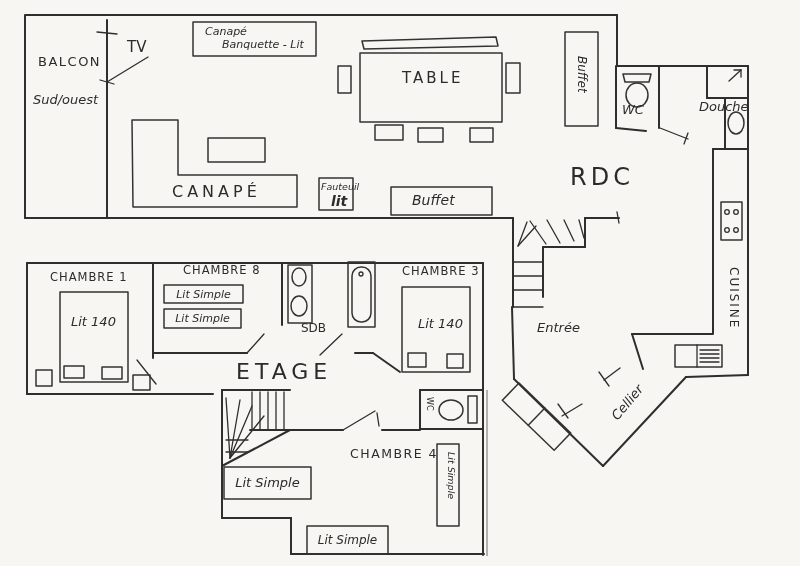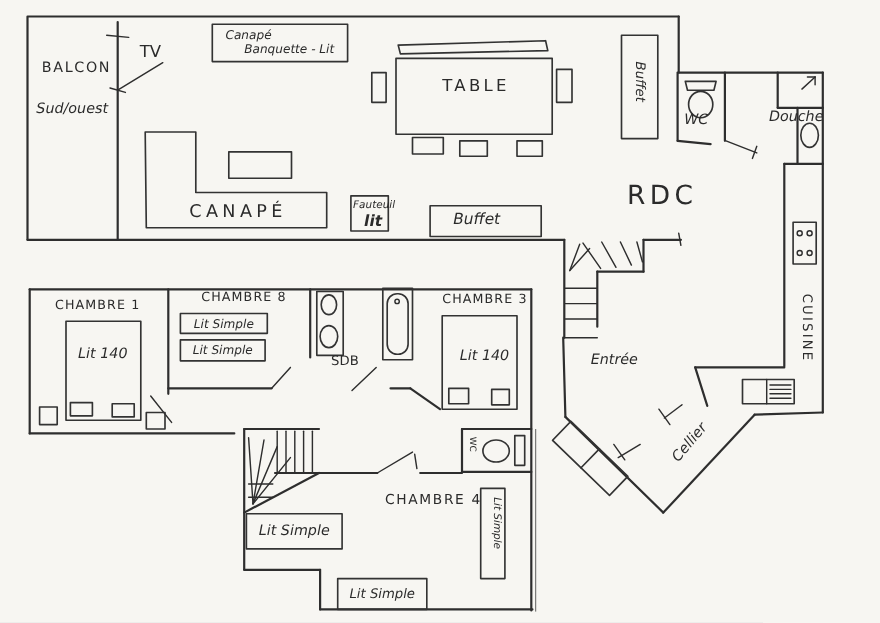--- a/index.html
+++ b/index.html
@@ -232,20 +232,21 @@
   <div class="lbl cur" style="left:321px;top:182px;font-size:9.5px;">Fauteuil</div>
   <div class="lbl cur" style="left:331px;top:194px;font-size:14px;font-weight:bold;">lit</div>
   <div class="lbl cur" style="left:412px;top:193px;font-size:14px;">Buffet</div>
   <div class="lbl" style="left:570px;top:165px;font-size:24px;letter-spacing:4px;">RDC</div>
   <div class="lbl cur" style="left:622px;top:103px;font-size:13px;">WC</div>
   <div class="lbl cur" style="left:699px;top:100px;font-size:13px;">Douche</div>
   <div class="lbl rot90" style="left:740px;top:267px;font-size:12px;letter-spacing:2px;">CUISINE</div>
   <div class="lbl cur" style="left:537px;top:321px;font-size:13px;">Entrée</div>
   <div class="lbl cur" style="left:609px;top:414px;font-size:13px;transform:rotate(-50deg);transform-origin:left top;">Cellier</div>
 
+  <div class="lbl" style="left:236px;top:361px;font-size:22px;letter-spacing:5px;">ETAGE</div>
 
   <div class="lbl" style="left:50px;top:272px;font-size:11.5px;letter-spacing:1px;">CHAMBRE 1</div>
   <div class="lbl cur" style="left:71px;top:315px;font-size:13px;">Lit 140</div>
 
   <div class="lbl" style="left:183px;top:265px;font-size:11.5px;letter-spacing:1px;">CHAMBRE 8</div>
   <div class="lbl cur ctr" style="left:164px;top:289px;width:79px;font-size:11px;">Lit Simple</div>
   <div class="lbl cur ctr" style="left:164px;top:313px;width:77px;font-size:11px;">Lit Simple</div>
 
   <div class="lbl" style="left:301px;top:322px;font-size:12px;">SDB</div>
 

